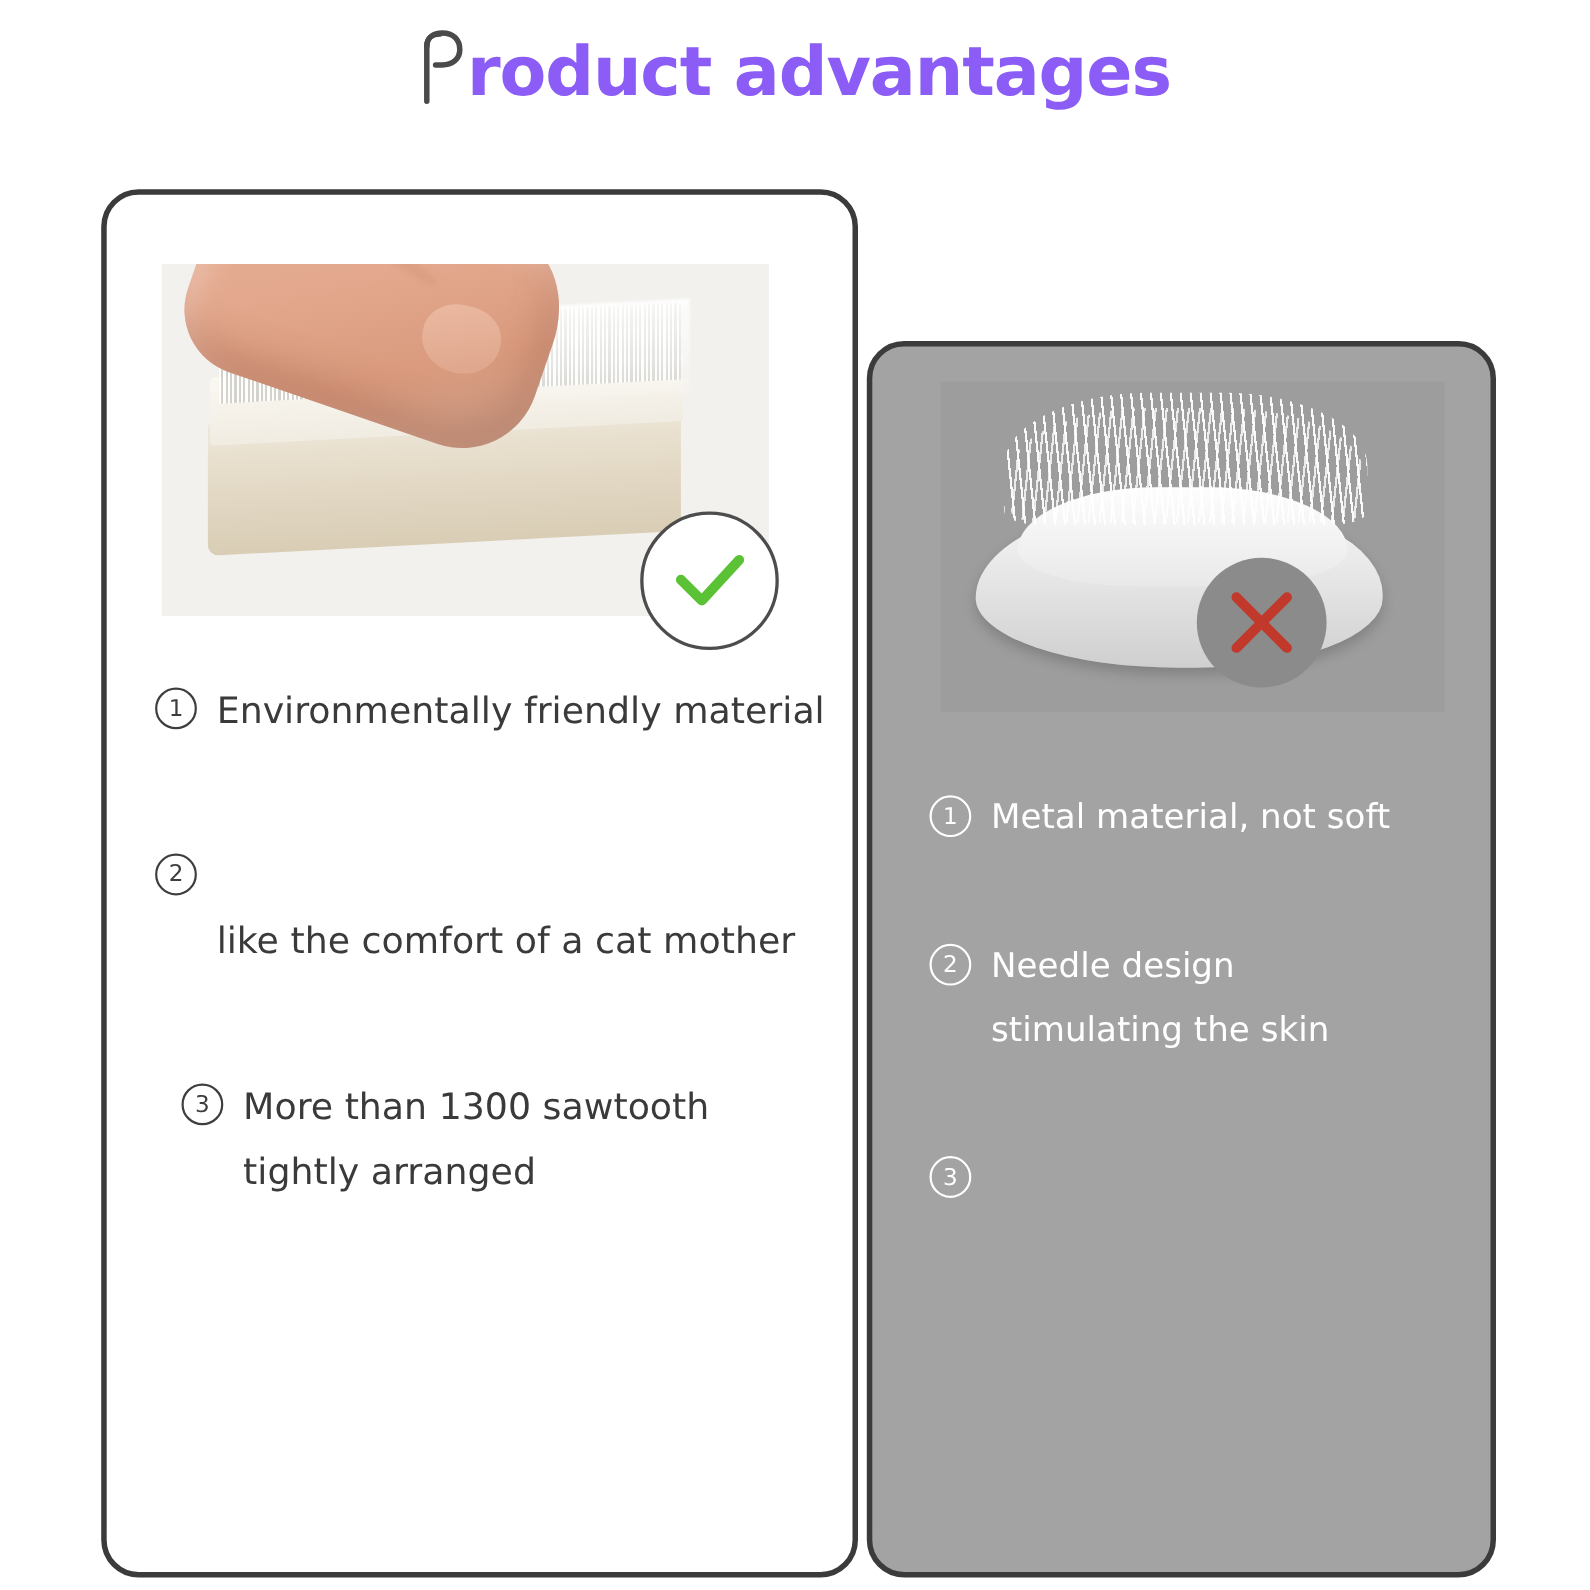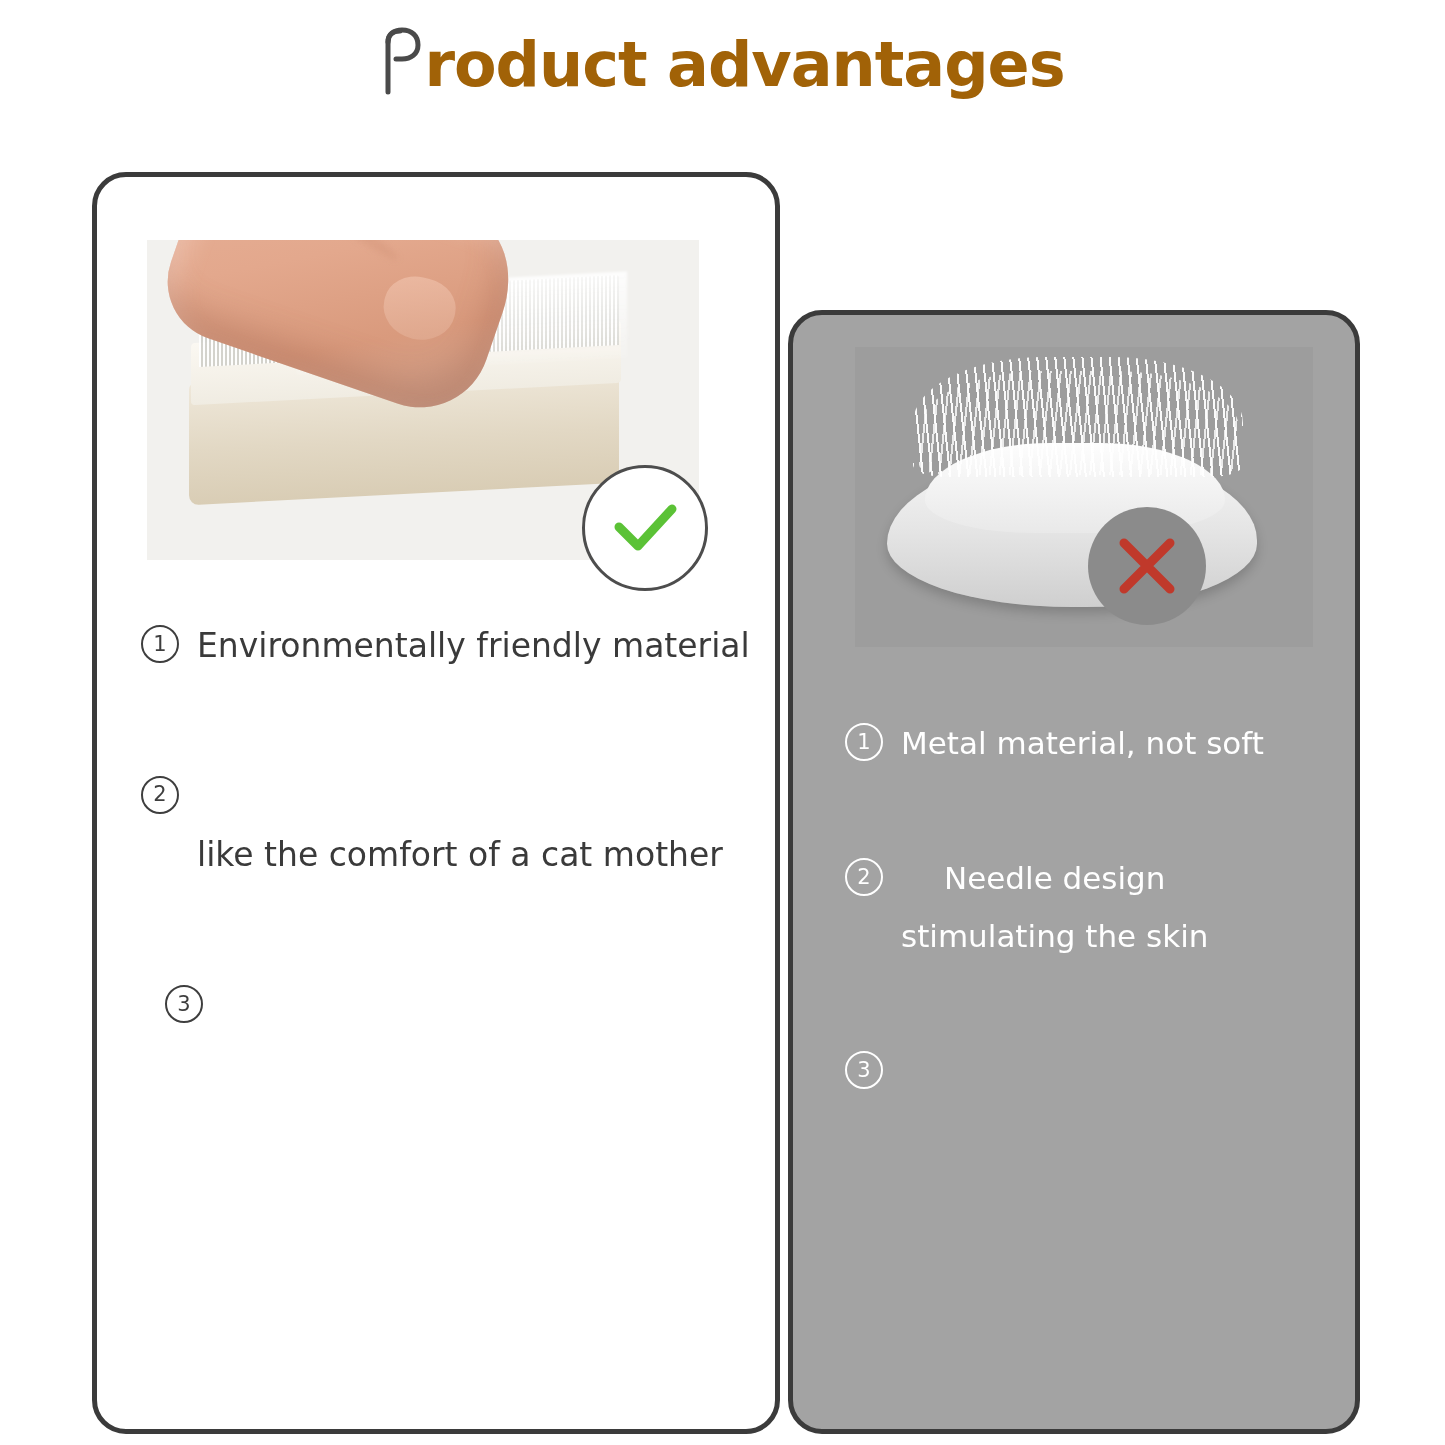--- a/index.html
+++ b/index.html
@@ -19,21 +19,21 @@
   .page-title {
     position: absolute;
     top: 28px;
     left: 0;
     width: 100%;
     text-align: center;
     font-family: "DejaVu Sans", sans-serif;
     font-weight: bold;
     font-size: 62px;
     letter-spacing: -1px;
-    color: #a16207;
+    color: #8b5cf6;
     white-space: nowrap;
   }
   .page-title .first-letter {
     display: inline-block;
     position: relative;
     width: 44px;
     height: 62px;
     vertical-align: -6px;
   }
   .page-title .first-letter svg {
@@ -273,21 +273,20 @@
     border-color: #ffffff;
     color: #ffffff;
   }
   .feature-text {
     margin-left: 18px;
     font-size: 33px;
     line-height: 1.78;
     color: #3a3a3a;
     font-family: "DejaVu Sans", sans-serif;
     font-weight: 400;
-    text-align: center;
   }
   .features-right .feature-text {
     color: #ffffff;
     font-size: 31px;
     line-height: 1.85;
   }
   .features-left .feature-item + .feature-item { margin-top: 92px; }
   .features-right .feature-item + .feature-item { margin-top: 78px; }
   .indent-1 { margin-left: 24px; }
 </style>
@@ -374,16 +373,20 @@
     <div class="feature-item">
       <span class="feature-num">2</span>
       <span class="feature-text">
         <br>
         <span>like the comfort of a cat mother</span>
       </span>
     </div>
 
     <div class="feature-item indent-1">
       <span class="feature-num">3</span>
+      <span class="feature-text">
+        <span>More than 1300 sawtooth</span><br>
+        <span>tightly arranged</span>
+      </span>
     </div>
 
   </div>
 </div>
 
 </body></html>

